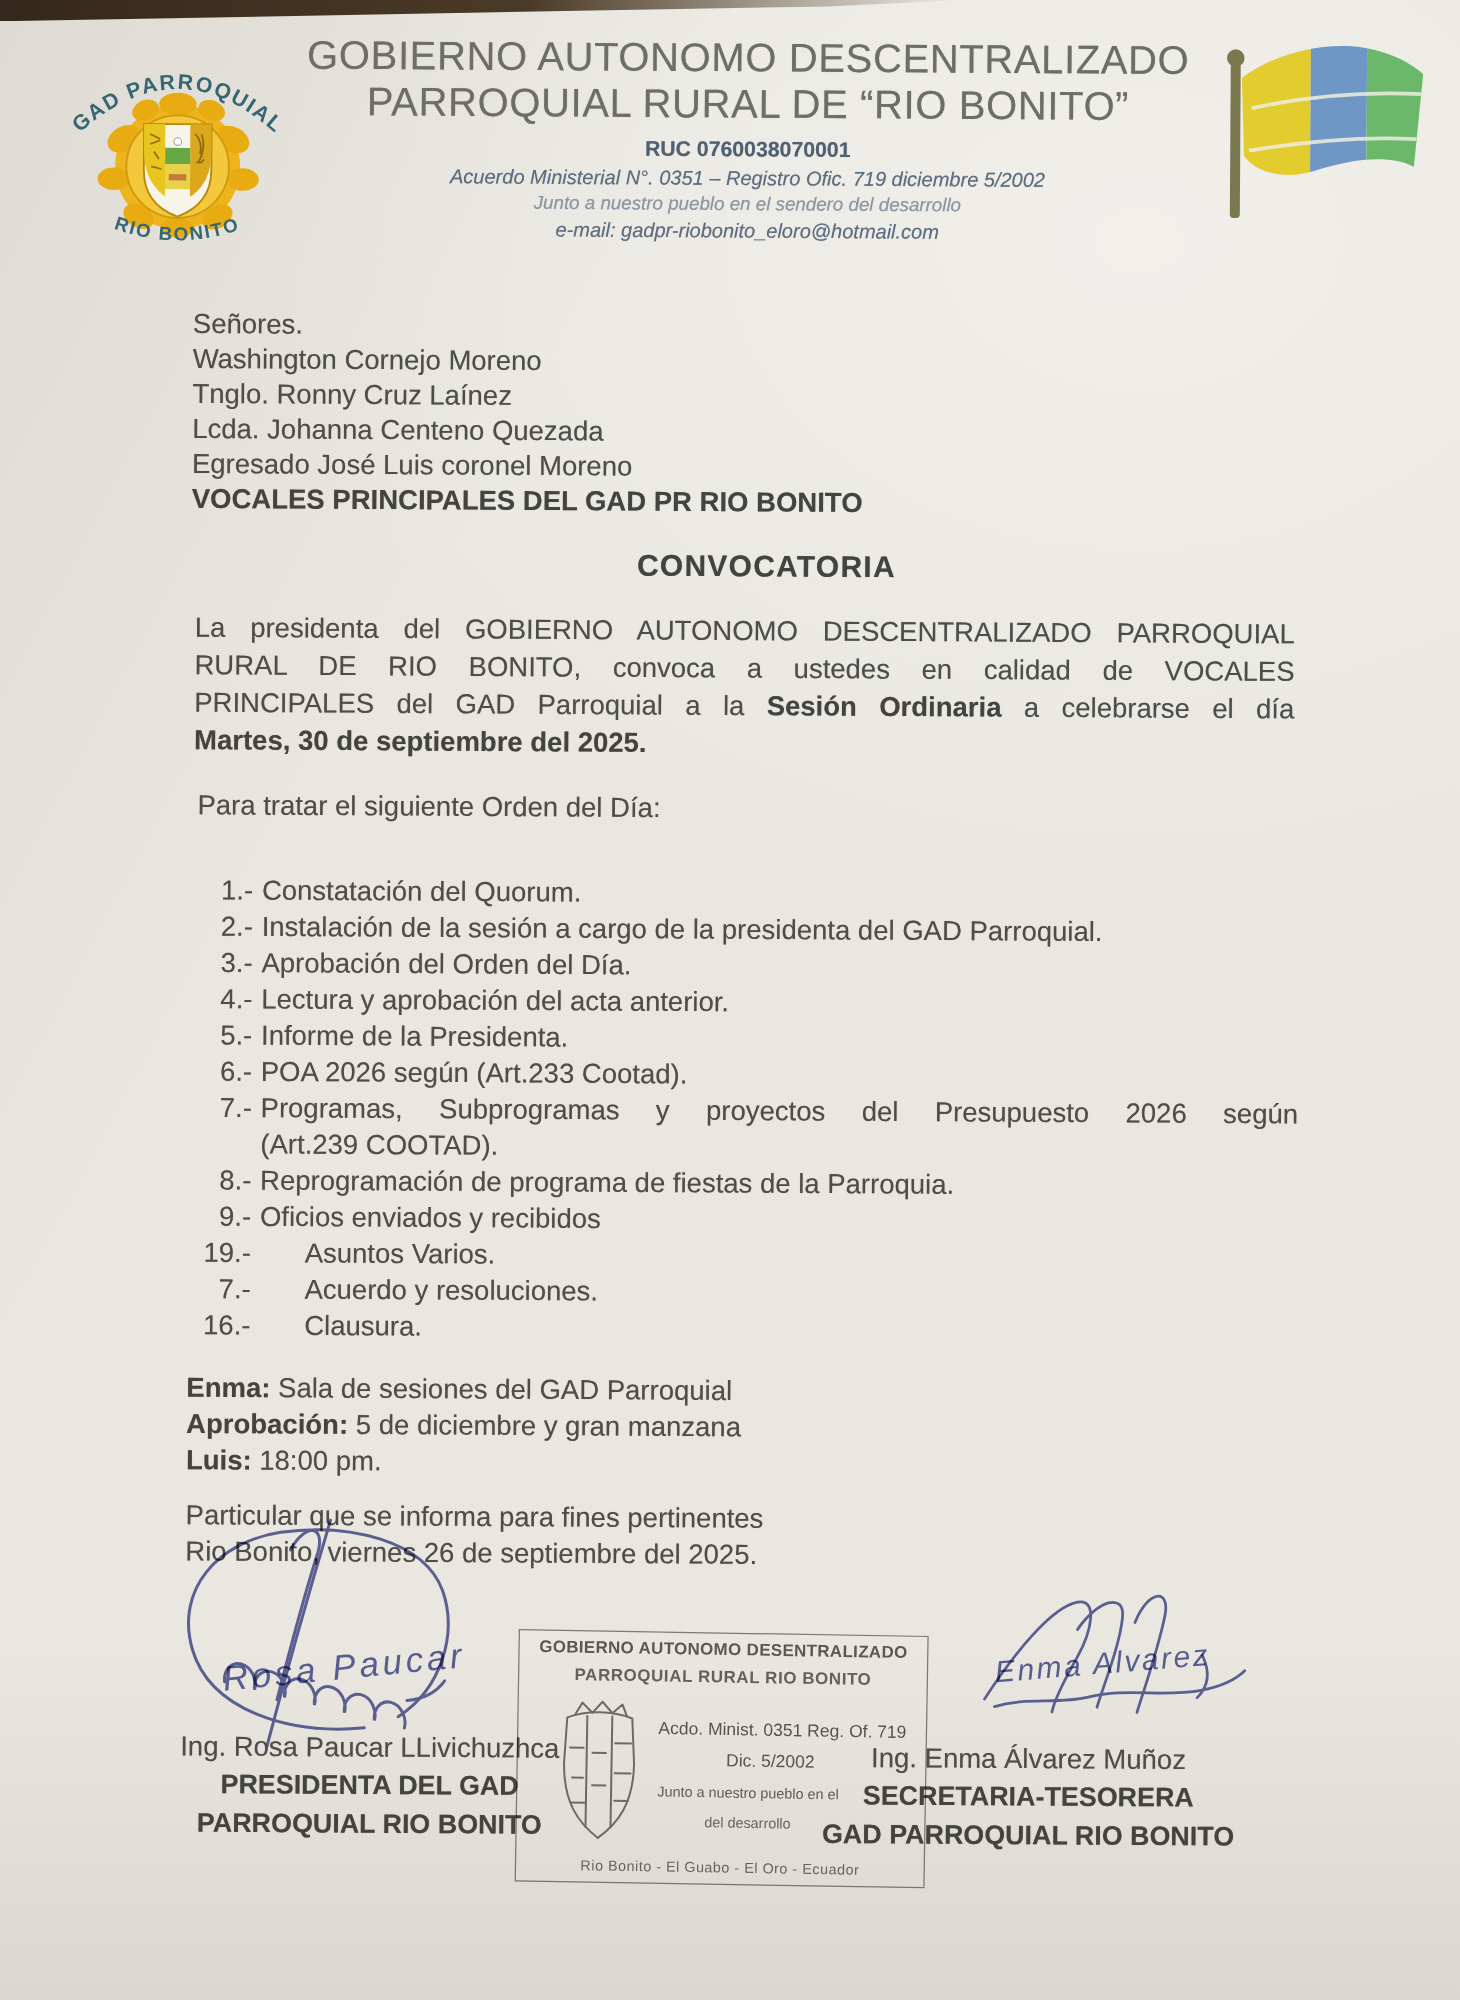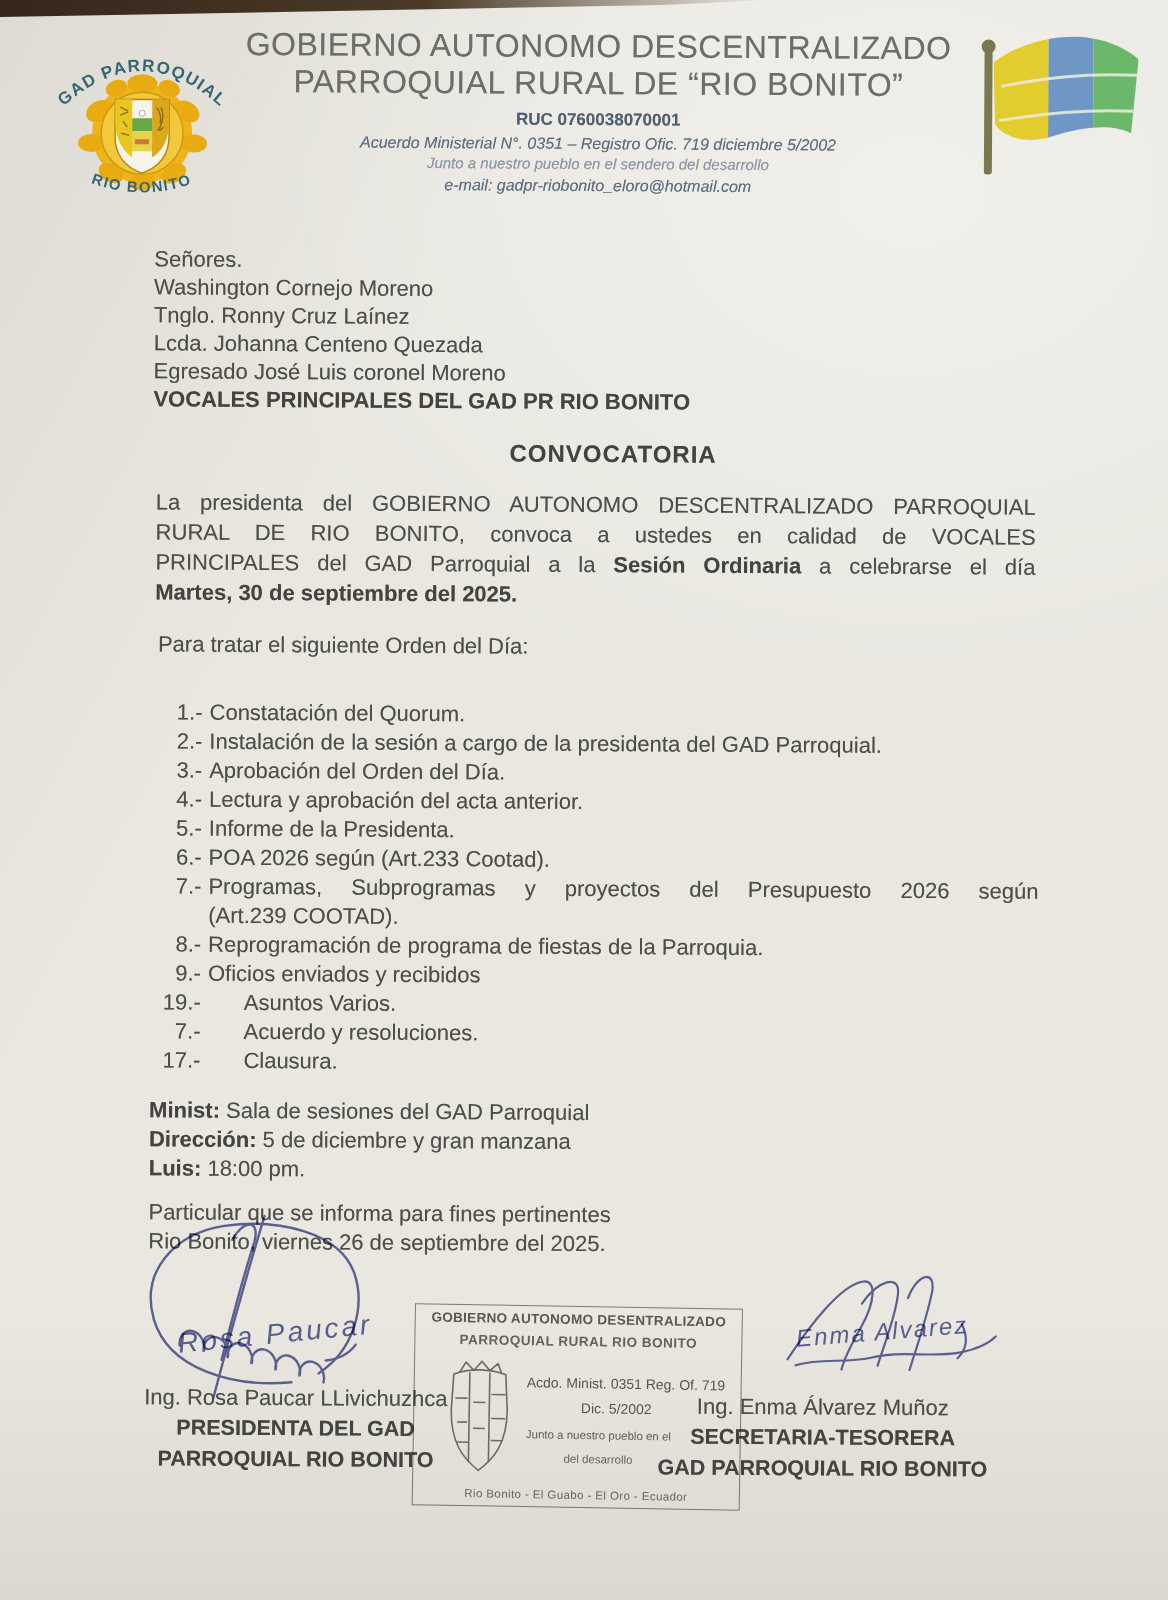--- a/index.html
+++ b/index.html
@@ -215,28 +215,28 @@
         </div>
       <div class="ag-row">
           <span class="ag-num">19.-</span>
           <span class="ag-text tab">Asuntos Varios.</span>
         </div>
       <div class="ag-row">
           <span class="ag-num">7.-</span>
           <span class="ag-text tab">Acuerdo y resoluciones.</span>
         </div>
       <div class="ag-row">
-          <span class="ag-num">17.-</span>
+          <span class="ag-num">16.-</span>
           <span class="ag-text tab">Clausura.</span>
         </div>
     </div>
 
     <div class="details print">
-      <div><span class="b">Minist:</span><span> Sala de sesiones del GAD Parroquial</span></div>
-      <div><span class="b">Dirección:</span><span> 5 de diciembre y gran manzana</span></div>
+      <div><span class="b">Enma:</span><span> Sala de sesiones del GAD Parroquial</span></div>
+      <div><span class="b">Aprobación:</span><span> 5 de diciembre y gran manzana</span></div>
       <div><span class="b">Luis:</span><span> 18:00 pm.</span></div>
     </div>
 
     <div class="closing print">
       <div>Particular que se informa para fines pertinentes</div>
       <div>Rio Bonito, viernes 26 de septiembre del 2025.</div>
     </div>
 
     <svg class="sig-left" width="320" height="190" viewBox="0 0 320 190">
       <g stroke="#474d85" stroke-width="2.4" fill="none" stroke-linecap="round" opacity="0.88">

